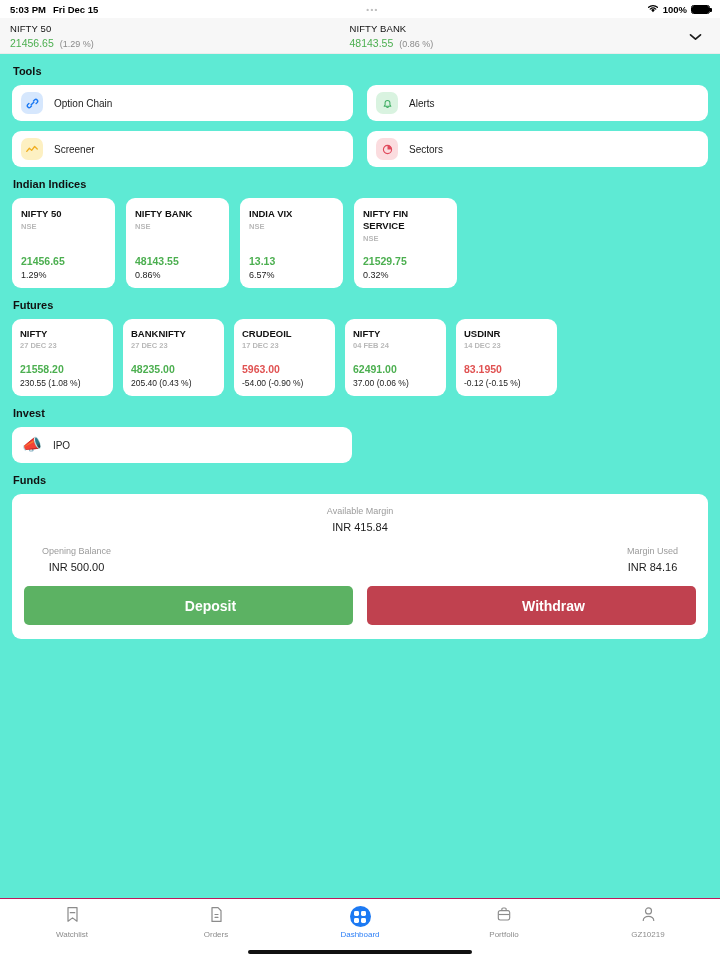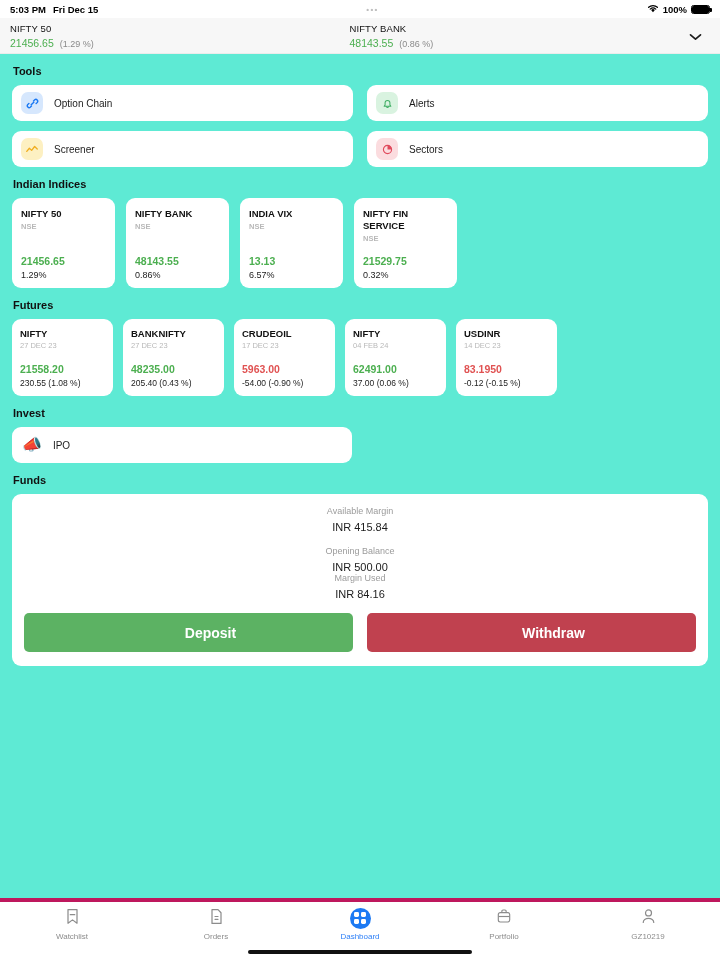--- a/index.html
+++ b/index.html
@@ -78,53 +78,53 @@
   .pos { color: #4caf50; }
   .neg { color: #e05252; }
 
   
   .fut-cards { display: flex; gap: 10px; }
   .fut-card {
     background: #fff; border-radius: 9px; width: 101px; height: 77px;
     padding: 9px 8px 8px; display: flex; flex-direction: column;
   }
   .fc-name { font-size: 9.5px; font-weight: 700; color: #111; }
-  .fc-exp { font-size: 7.5px; color: #b8b8b8; margin-top: 2px; font-weight: 400; }
+  .fc-exp { font-size: 7.5px; color: #b8b8b8; margin-top: 2px; font-weight: 700; }
   .fc-spacer { flex: 1; }
   .fc-val { font-size: 10.5px; font-weight: 600; margin-bottom: 3px; }
   .fc-chg { font-size: 8.5px; color: #222; }
 
   
   .invest-card {
     background: #fff; border-radius: 9px; height: 36px; width: 340px;
     display: flex; align-items: center; padding: 0 10px; gap: 11px;
   }
   .ipo-emoji { font-size: 16px; line-height: 1; }
 
   
   .funds-card { background: #fff; border-radius: 9px; padding: 12px 12px 14px; }
   .f-center { text-align: center; }
   .f-label { font-size: 9px; color: #9b9b9b; margin-bottom: 5px; }
   .f-value { font-size: 11px; color: #1c1c1c; }
-  .f-row { display: flex; justify-content: space-between; margin-top: 13px; padding: 0 18px; flex-direction: column; }
+  .f-row { display: flex; justify-content: space-between; margin-top: 13px; padding: 0 18px; }
   .f-col { text-align: center; }
   .f-btns { display: flex; gap: 14px; margin-top: 13px; }
   .btn {
     flex: 1; height: 39px; border-radius: 5px; border: none;
     color: #fff; font-size: 14px; font-weight: 700;
     display: flex; align-items: center; justify-content: center; cursor: pointer;
     font-family: "Liberation Sans", sans-serif;
     padding-left: 44px;
   }
   .btn.deposit { background: #5cb263; }
   .btn.withdraw { background: #c0414f; }
 
   
   .tabbar {
-    height: 48px; background: #fff; border-top: 4px solid #be185d;
+    height: 48px; background: #fff; border-top: 1px solid #be185d;
     display: flex; align-items: center; flex: none;
   }
   .tab { flex: 1; display: flex; flex-direction: column; align-items: center; gap: 3px; cursor: pointer; }
   .tab-label { font-size: 8px; color: #8c8c8c; }
   .tab.active .tab-label { color: #2f80f7; }
   .dash-circle {
     width: 21px; height: 21px; border-radius: 50%; background: #1d7af3;
     display: flex; align-items: center; justify-content: center;
   }
   .dash-grid { display: grid; grid-template-columns: 5px 5px; gap: 2px; }

